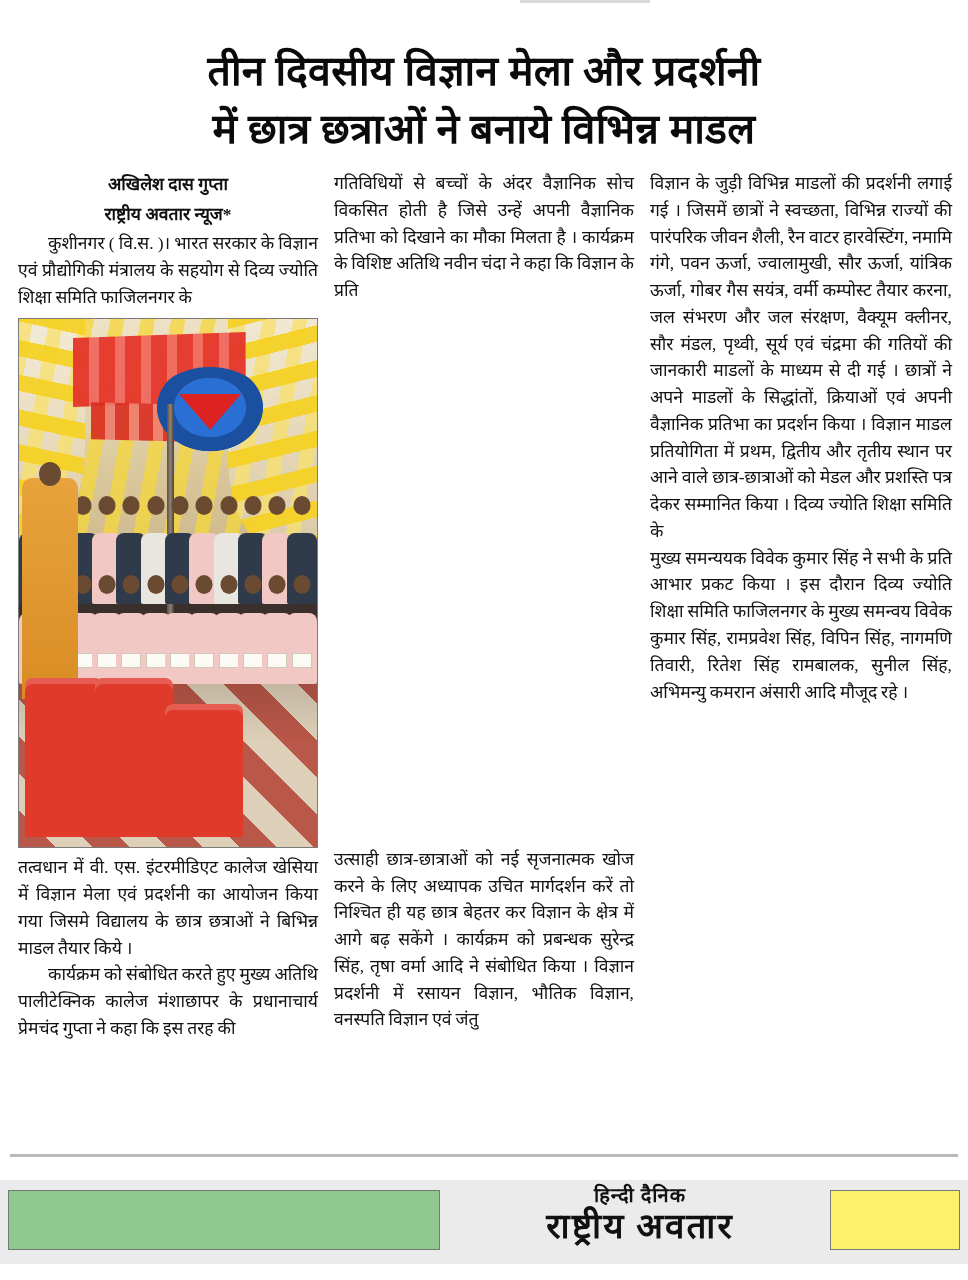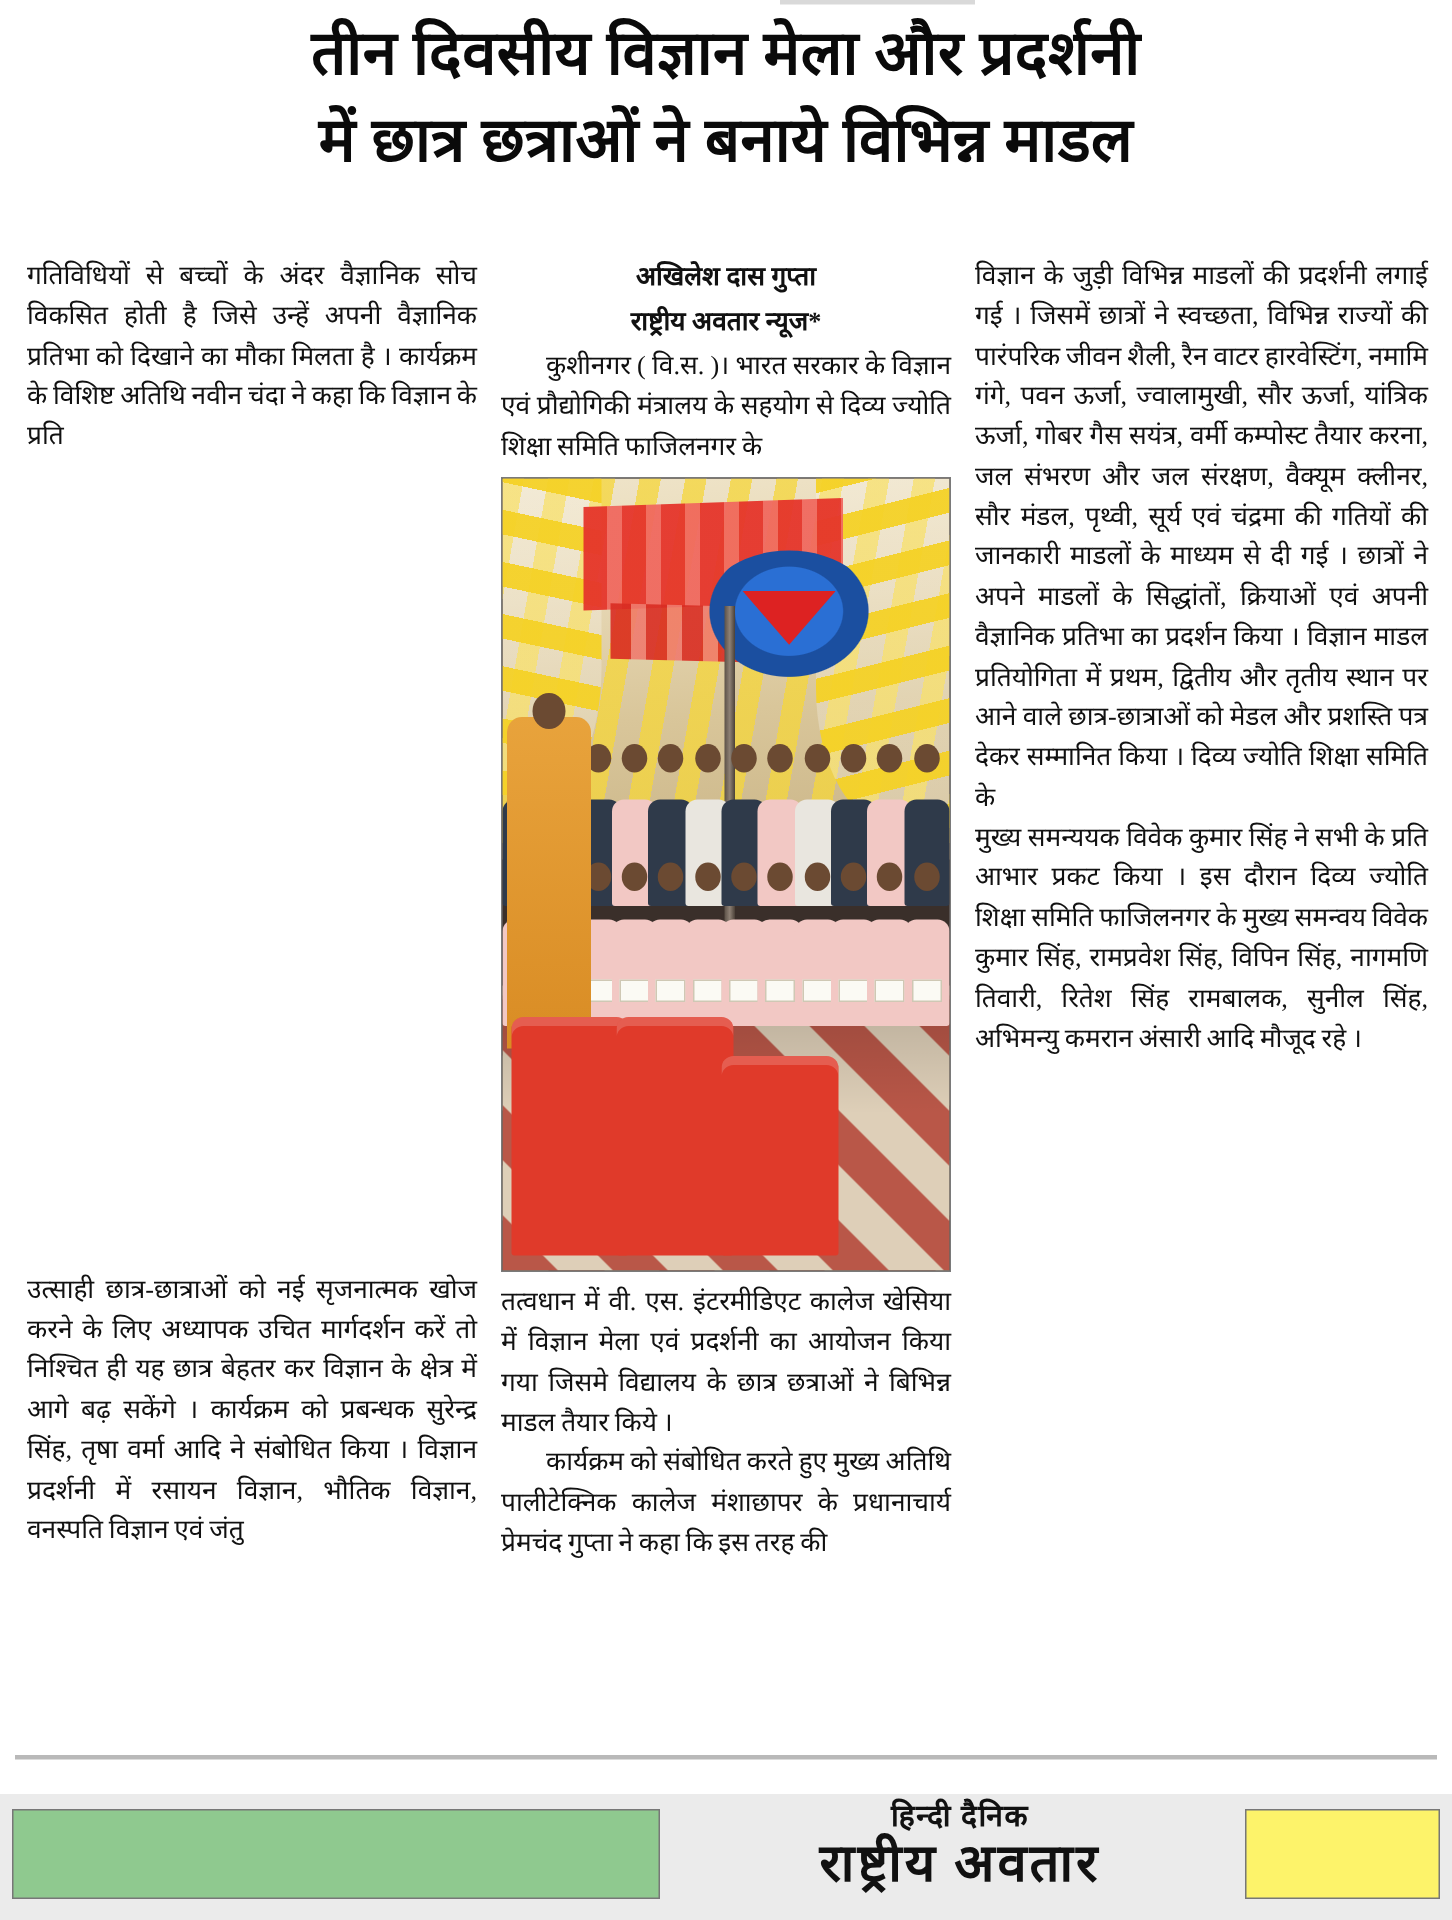--- a/index.html
+++ b/index.html
@@ -26,20 +26,21 @@
   .page-top-rule:after {
     content: "";
     position: absolute;
     left: 520px; top: 0; width: 130px; height: 3px;
     background: #d9d9d9;
   }
 
   .headline {
     padding: 6px 18px 0 18px;
     text-align: center;
+    margin-top: 36px;
   }
   .headline .line {
     font-family: "Liberation Serif", "DejaVu Serif", serif;
     font-weight: 700;
     font-size: 41px;
     line-height: 1.42;
     letter-spacing: 0.3px;
     color: #0a0a0a;
     white-space: nowrap;
   }
@@ -218,21 +219,21 @@
   .speaker:before {
     content:""; position:absolute; left: 50%; top:-16px;
     transform: translateX(-50%);
     width: 22px; height: 24px; border-radius: 50%;
     background: #6b4a32;
   }
 
   
   .footer {
     position: absolute;
-    left: 0; right: 0; bottom: 0;
+    left: 0; right: 0; bottom: 16px;
     height: 110px;
   }
   .footer-rule {
     position: absolute; top: 0; left: 10px; right: 10px;
     height: 3px; background: #b9b9b9;
   }
   .footer-strip {
     position: absolute; top: 26px; left: 0; right: 0; height: 84px;
     background: #ebebeb;
   }
@@ -259,26 +260,20 @@
 
 <div class="page-top-rule"></div>
 
 <div class="headline">
   <div class="line">तीन दिवसीय विज्ञान मेला और प्रदर्शनी</div>
   <div class="line">में छात्र छत्राओं ने बनाये विभिन्न माडल</div>
 </div>
 
 <div class="body-area">
   <div class="columns">
-
-    <div class="col middle">
-      <p>गतिविधियों से बच्चों के अंदर वैज्ञानिक सोच विकसित होती है जिसे उन्हें अपनी वैज्ञानिक प्रतिभा को दिखाने का मौका मिलता है । कार्यक्रम के विशिष्ट अतिथि नवीन चंदा ने कहा कि विज्ञान के प्रति</p>
-      <div style="height:542px"></div>
-      <p>उत्साही छात्र-छात्राओं को नई सृजनात्मक खोज करने के लिए अध्यापक उचित मार्गदर्शन करें तो निश्चित ही यह छात्र बेहतर कर विज्ञान के क्षेत्र में आगे बढ़ सकेंगे । कार्यक्रम को प्रबन्धक सुरेन्द्र सिंह, तृषा वर्मा आदि ने संबोधित किया । विज्ञान प्रदर्शनी में रसायन विज्ञान, भौतिक विज्ञान, वनस्पति विज्ञान एवं जंतु</p>
-    </div>
 
     <div class="col left">
       <div class="byline">अखिलेश दास गुप्ता</div>
       <div class="byline">राष्ट्रीय अवतार न्यूज*</div>
       <p class="indent">कुशीनगर ( वि.स. )। भारत सरकार के विज्ञान एवं प्रौद्योगिकी मंत्रालय के सहयोग से दिव्य ज्योति शिक्षा समिति फाजिलनगर के</p>
 
       <div class="photo-wrap">
         <div class="photo">
           <div class="tent-top"></div>
           <div class="tent-drapes"></div>
@@ -413,20 +408,26 @@
             <div class="chair c2"></div>
             <div class="chair c3"></div>
           </div>
         </div>
       </div>
 
       <p>तत्वधान में वी. एस. इंटरमीडिएट कालेज खेसिया में विज्ञान मेला एवं प्रदर्शनी का आयोजन किया गया जिसमे विद्यालय के छात्र छत्राओं ने बिभिन्न माडल तैयार किये ।</p>
       <p class="indent">कार्यक्रम को संबोधित करते हुए मुख्य अतिथि पालीटेक्निक कालेज मंशाछापर के प्रधानाचार्य प्रेमचंद गुप्ता ने कहा कि इस तरह की</p>
     </div>
 
+    <div class="col middle">
+      <p>गतिविधियों से बच्चों के अंदर वैज्ञानिक सोच विकसित होती है जिसे उन्हें अपनी वैज्ञानिक प्रतिभा को दिखाने का मौका मिलता है । कार्यक्रम के विशिष्ट अतिथि नवीन चंदा ने कहा कि विज्ञान के प्रति</p>
+      <div style="height:542px"></div>
+      <p>उत्साही छात्र-छात्राओं को नई सृजनात्मक खोज करने के लिए अध्यापक उचित मार्गदर्शन करें तो निश्चित ही यह छात्र बेहतर कर विज्ञान के क्षेत्र में आगे बढ़ सकेंगे । कार्यक्रम को प्रबन्धक सुरेन्द्र सिंह, तृषा वर्मा आदि ने संबोधित किया । विज्ञान प्रदर्शनी में रसायन विज्ञान, भौतिक विज्ञान, वनस्पति विज्ञान एवं जंतु</p>
+    </div>
+
     <div class="col right">
       <p>विज्ञान के जुड़ी विभिन्न माडलों की प्रदर्शनी लगाई गई । जिसमें छात्रों ने स्वच्छता, विभिन्न राज्यों की पारंपरिक जीवन शैली, रैन वाटर हारवेस्टिंग, नमामि गंगे, पवन ऊर्जा, ज्वालामुखी, सौर ऊर्जा, यांत्रिक ऊर्जा, गोबर गैस सयंत्र, वर्मी कम्पोस्ट तैयार करना, जल संभरण और जल संरक्षण, वैक्यूम क्लीनर, सौर मंडल, पृथ्वी, सूर्य एवं चंद्रमा की गतियों की जानकारी माडलों के माध्यम से दी गई । छात्रों ने अपने माडलों के सिद्धांतों, क्रियाओं एवं अपनी वैज्ञानिक प्रतिभा का प्रदर्शन किया । विज्ञान माडल प्रतियोगिता में प्रथम, द्वितीय और तृतीय स्थान पर आने वाले छात्र-छात्राओं को मेडल और प्रशस्ति पत्र देकर सम्मानित किया । दिव्य ज्योति शिक्षा समिति के</p>
       <p>मुख्य समन्ययक विवेक कुमार सिंह ने सभी के प्रति आभार प्रकट किया । इस दौरान दिव्य ज्योति शिक्षा समिति फाजिलनगर के मुख्य समन्वय विवेक कुमार सिंह, रामप्रवेश सिंह, विपिन सिंह, नागमणि तिवारी, रितेश सिंह रामबालक, सुनील सिंह, अभिमन्यु कमरान अंसारी आदि मौजूद रहे ।</p>
     </div>
 
   </div>
 </div>
 
 <div class="footer">
   <div class="footer-rule"></div>

